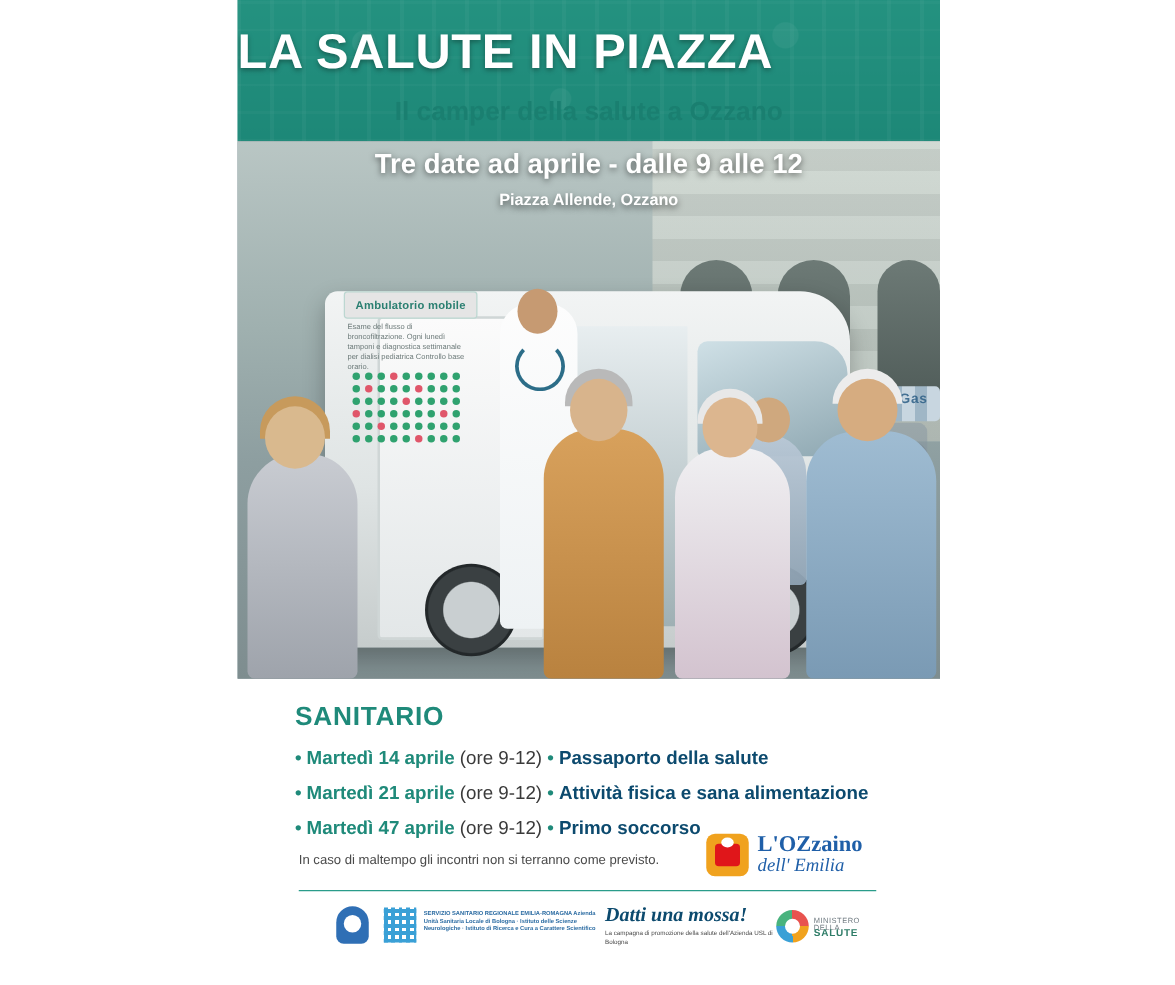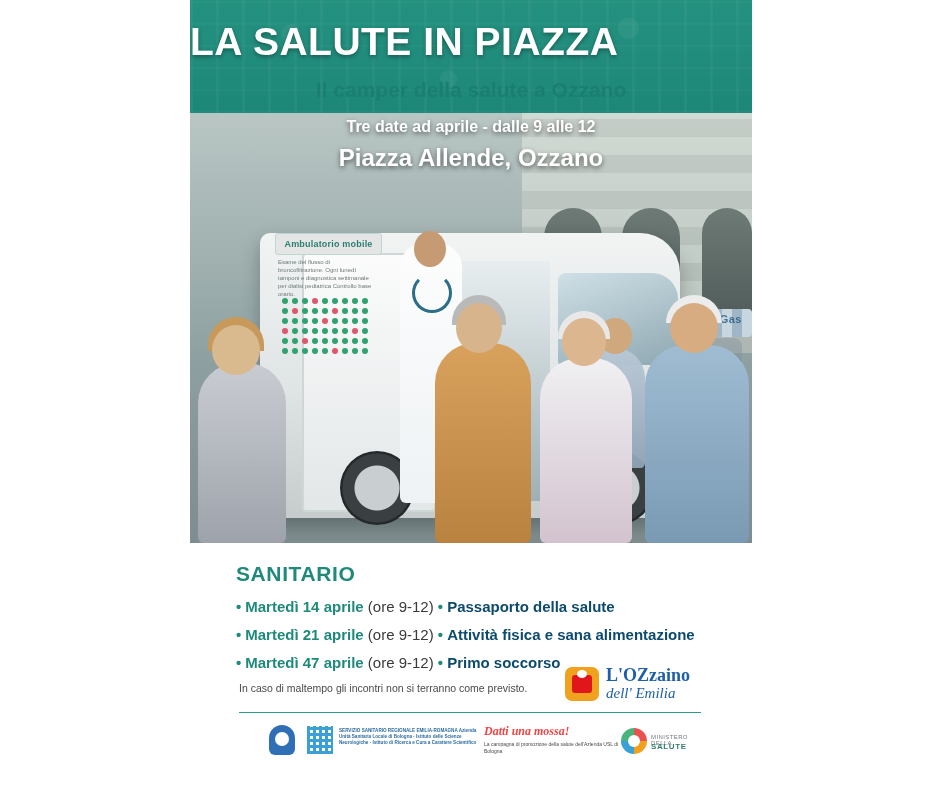--- a/index.html
+++ b/index.html
@@ -233,28 +233,28 @@
 
   
   .hero-overlay {
     position: absolute;
     left: 190px; top: 118px;
     width: 562px;
     text-align: center;
     z-index: 5;
   }
   .hero-overlay .line1 {
-    font-size: 16px;
+    font-size: 22px;
     font-weight: bold;
     color: #ffffff;
     text-shadow: 0 2px 5px rgba(0,0,0,0.55);
     margin-bottom: 8px;
   }
   .hero-overlay .line2 {
-    font-size: 24px;
+    font-size: 13px;
     font-weight: bold;
     color: #ffffff;
     text-shadow: 0 2px 5px rgba(0,0,0,0.55);
   }
 
   
   .program {
     position: absolute;
     left: 236px;
     top: 562px;
@@ -379,24 +379,24 @@
     color: #2d6da3;
     font-weight: bold;
   }
   .dattiunamossa {
     position: absolute;
     left: 245px; top: 2px;
     width: 140px;
   }
   .dattiunamossa .dm-title {
     font-family: "Liberation Serif", serif;
-    font-size: 12px;
+    font-size: 16px;
     font-weight: bold;
     font-style: italic;
-    color: #ef4444;
+    color: #0c4a6e;
   }
   .dattiunamossa .dm-sub {
     font-size: 5px;
     color: #4a4a4a;
     margin-top: 2px;
     line-height: 7px;
   }
   .salute-logo {
     position: absolute;
     left: 382px; top: 4px;

